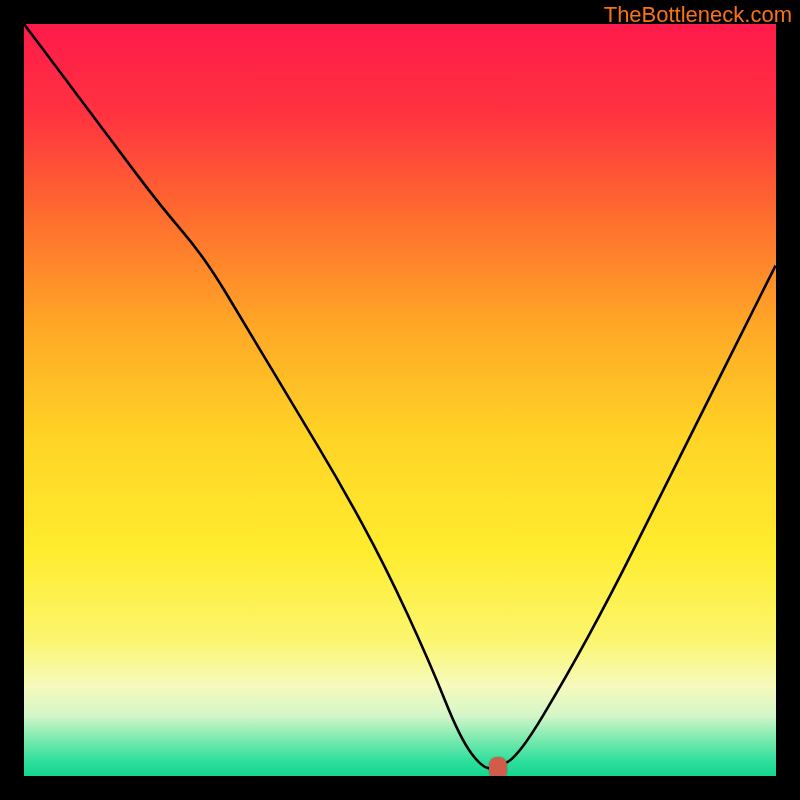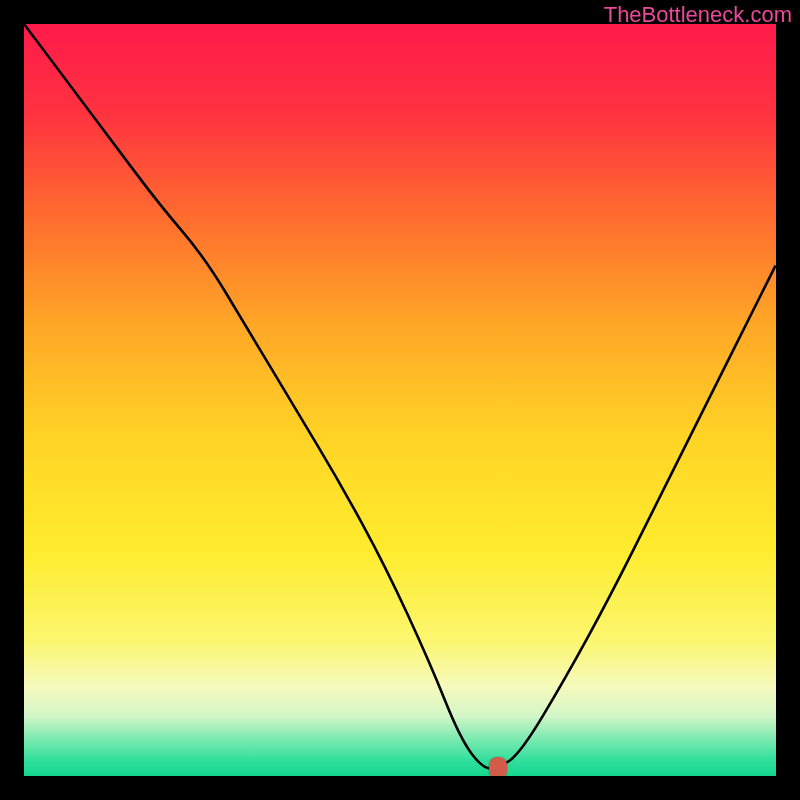--- a/index.html
+++ b/index.html
@@ -11,21 +11,21 @@
   .canvas {
     position: relative;
     width: 800px;
     height: 800px;
     background: #000;
   }
   .watermark {
     position: absolute;
     top: 2px;
     right: 8px;
-    color: #ec4899;
+    color: #f97316;
     font-size: 22px;
     font-weight: normal;
     z-index: 5;
     font-family: Arial, sans-serif;
   }
   .plot {
     position: absolute;
     left: 24px;
     top: 24px;
     width: 752px;

